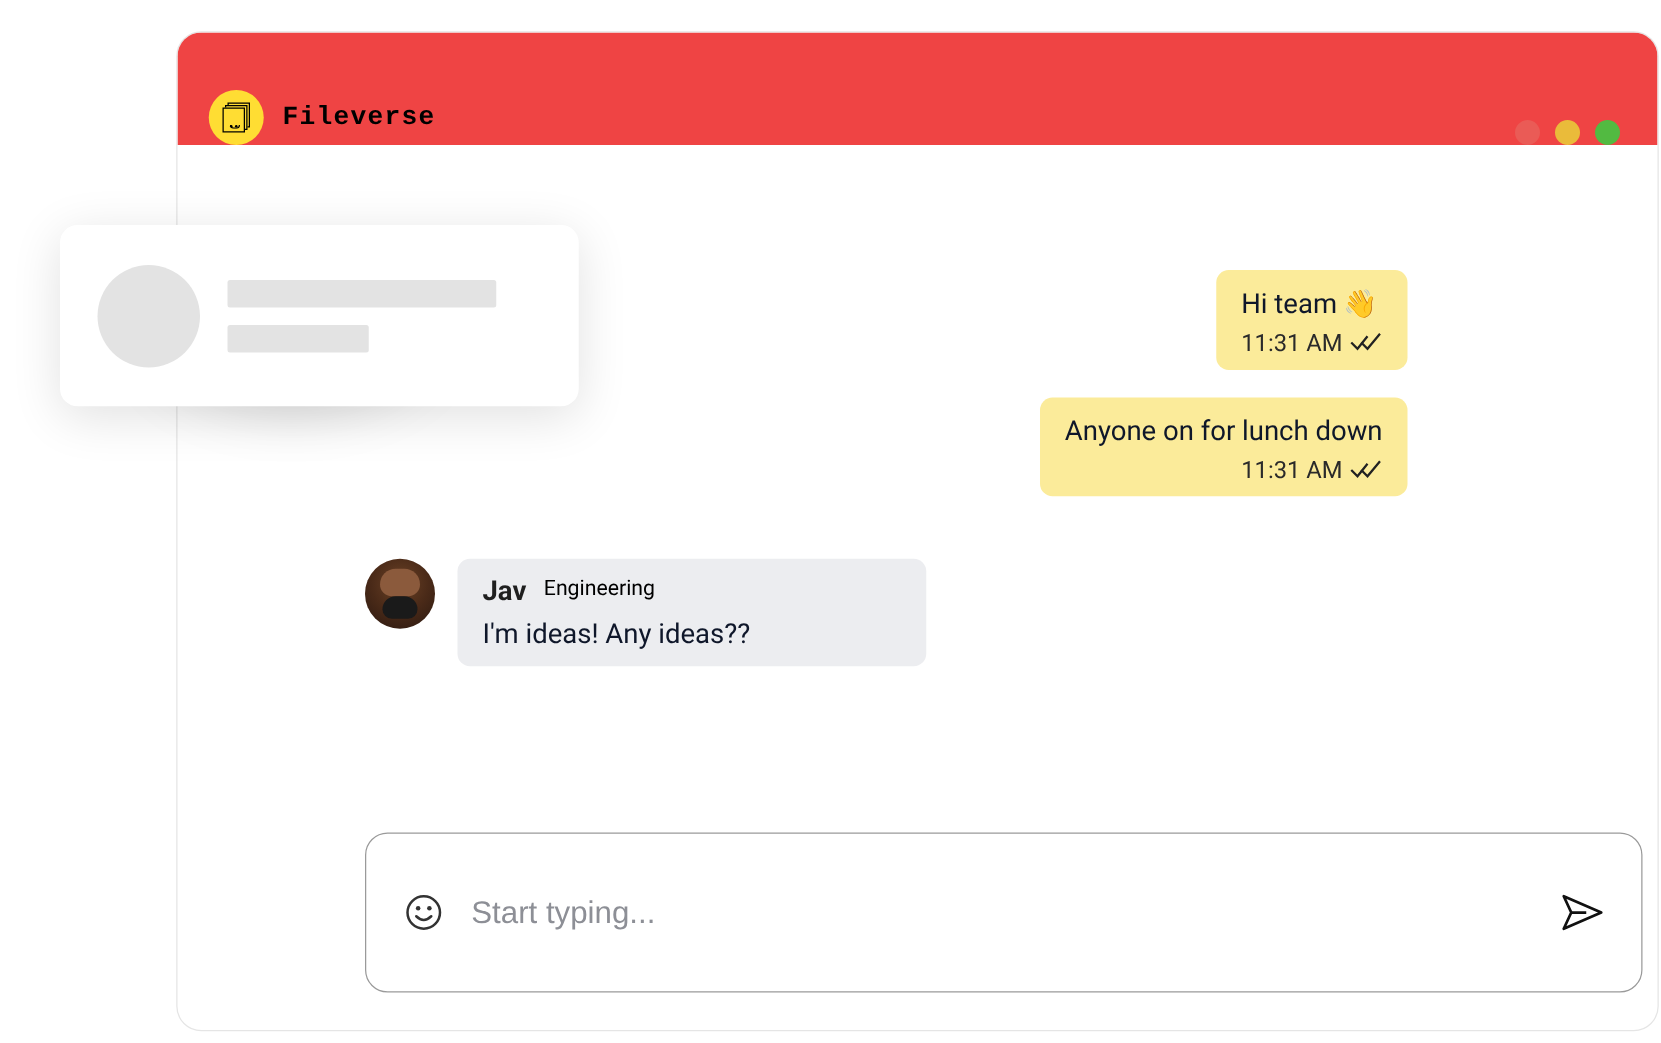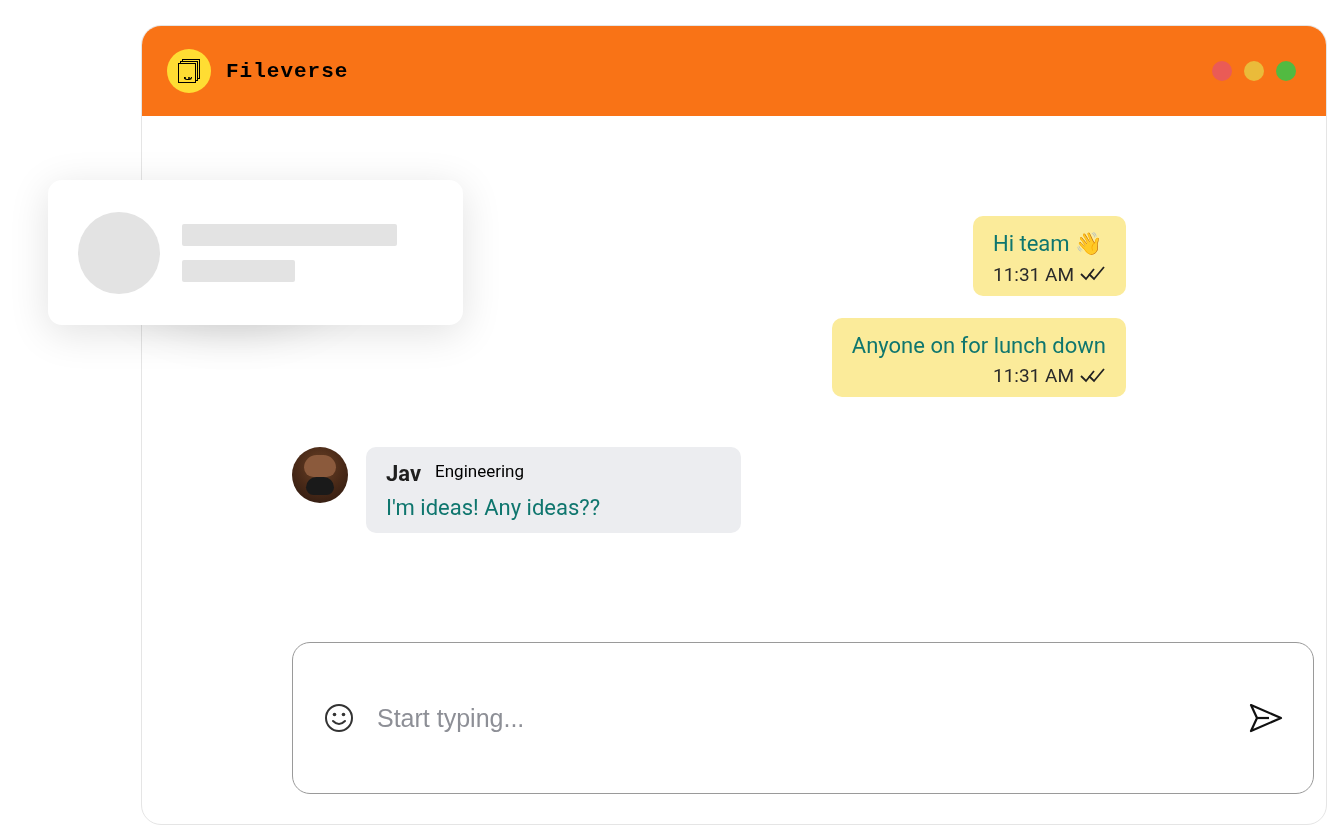--- a/index.html
+++ b/index.html
@@ -23,23 +23,23 @@
       width: 1186px;
       height: 800px;
       background: white;
       border-radius: 20px;
       overflow: hidden;
       border: 1px solid #e5e5e5;
     }
     
     .titlebar {
       height: 90px;
-      background: #f97316;
-      display: flex;
-      align-items: center;
+      background: #ef4444;
+      display: flex;
+      align-items: flex-end;
       justify-content: space-between;
       padding: 0 30px 0 25px;
     }
     
     .brand {
       display: flex;
       align-items: center;
       gap: 15px;
     }
     
@@ -187,21 +187,21 @@
       background: #FBEB9A;
     }
     
     .bubble.recv {
       background: #ECEDF0;
       min-width: 375px;
     }
     
     .msg-text {
       font-size: 22px;
-      color: #0f766e;
+      color: #0f172a;
       line-height: 1.3;
     }
     
     .msg-meta {
       display: flex;
       justify-content: flex-end;
       align-items: center;
       gap: 6px;
       margin-top: 4px;
       font-size: 19px;
@@ -262,21 +262,21 @@
       height: 18px;
       background: #1a1a1a;
       border-radius: 14px 14px 10px 10px;
     }
     
     .composer {
       position: absolute;
       left: 150px;
       right: 12px;
       bottom: 30px;
-      height: 152px;
+      height: 128px;
       border: 1.5px solid #9a9a9a;
       border-radius: 18px;
       display: flex;
       align-items: center;
       padding: 0 30px;
     }
     
     .emoji-btn {
       flex-shrink: 0;
       cursor: pointer;

